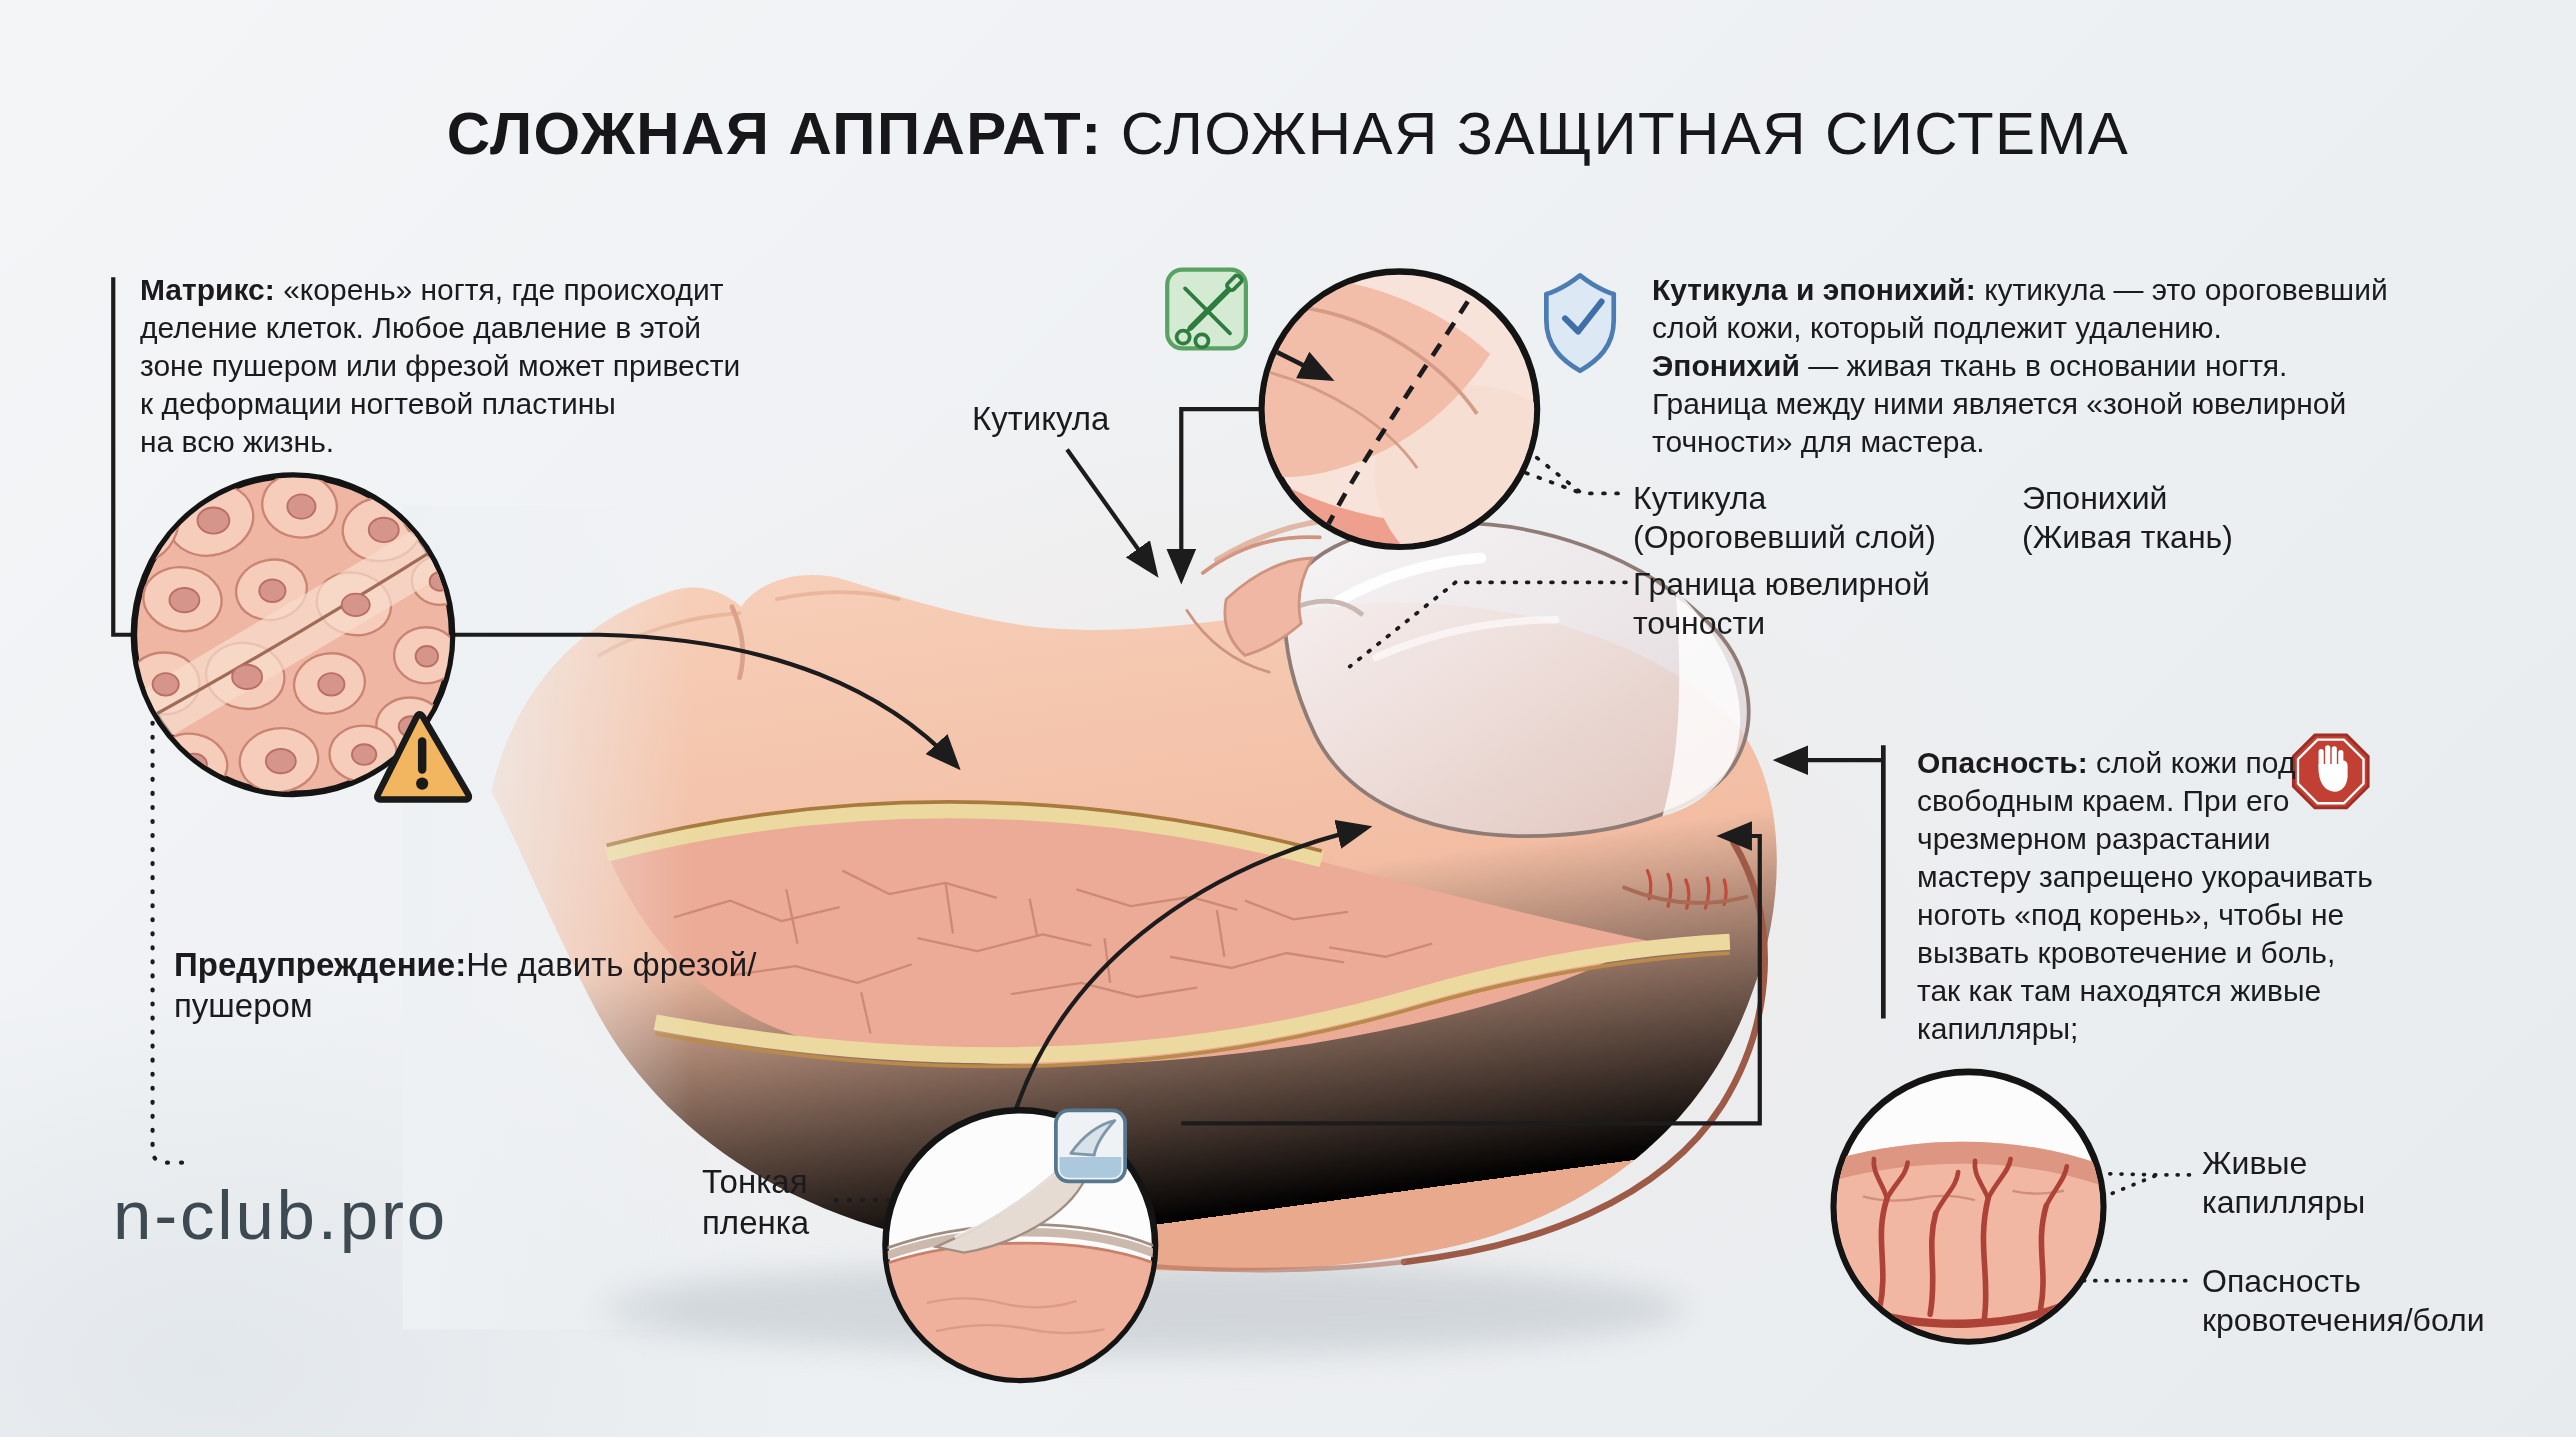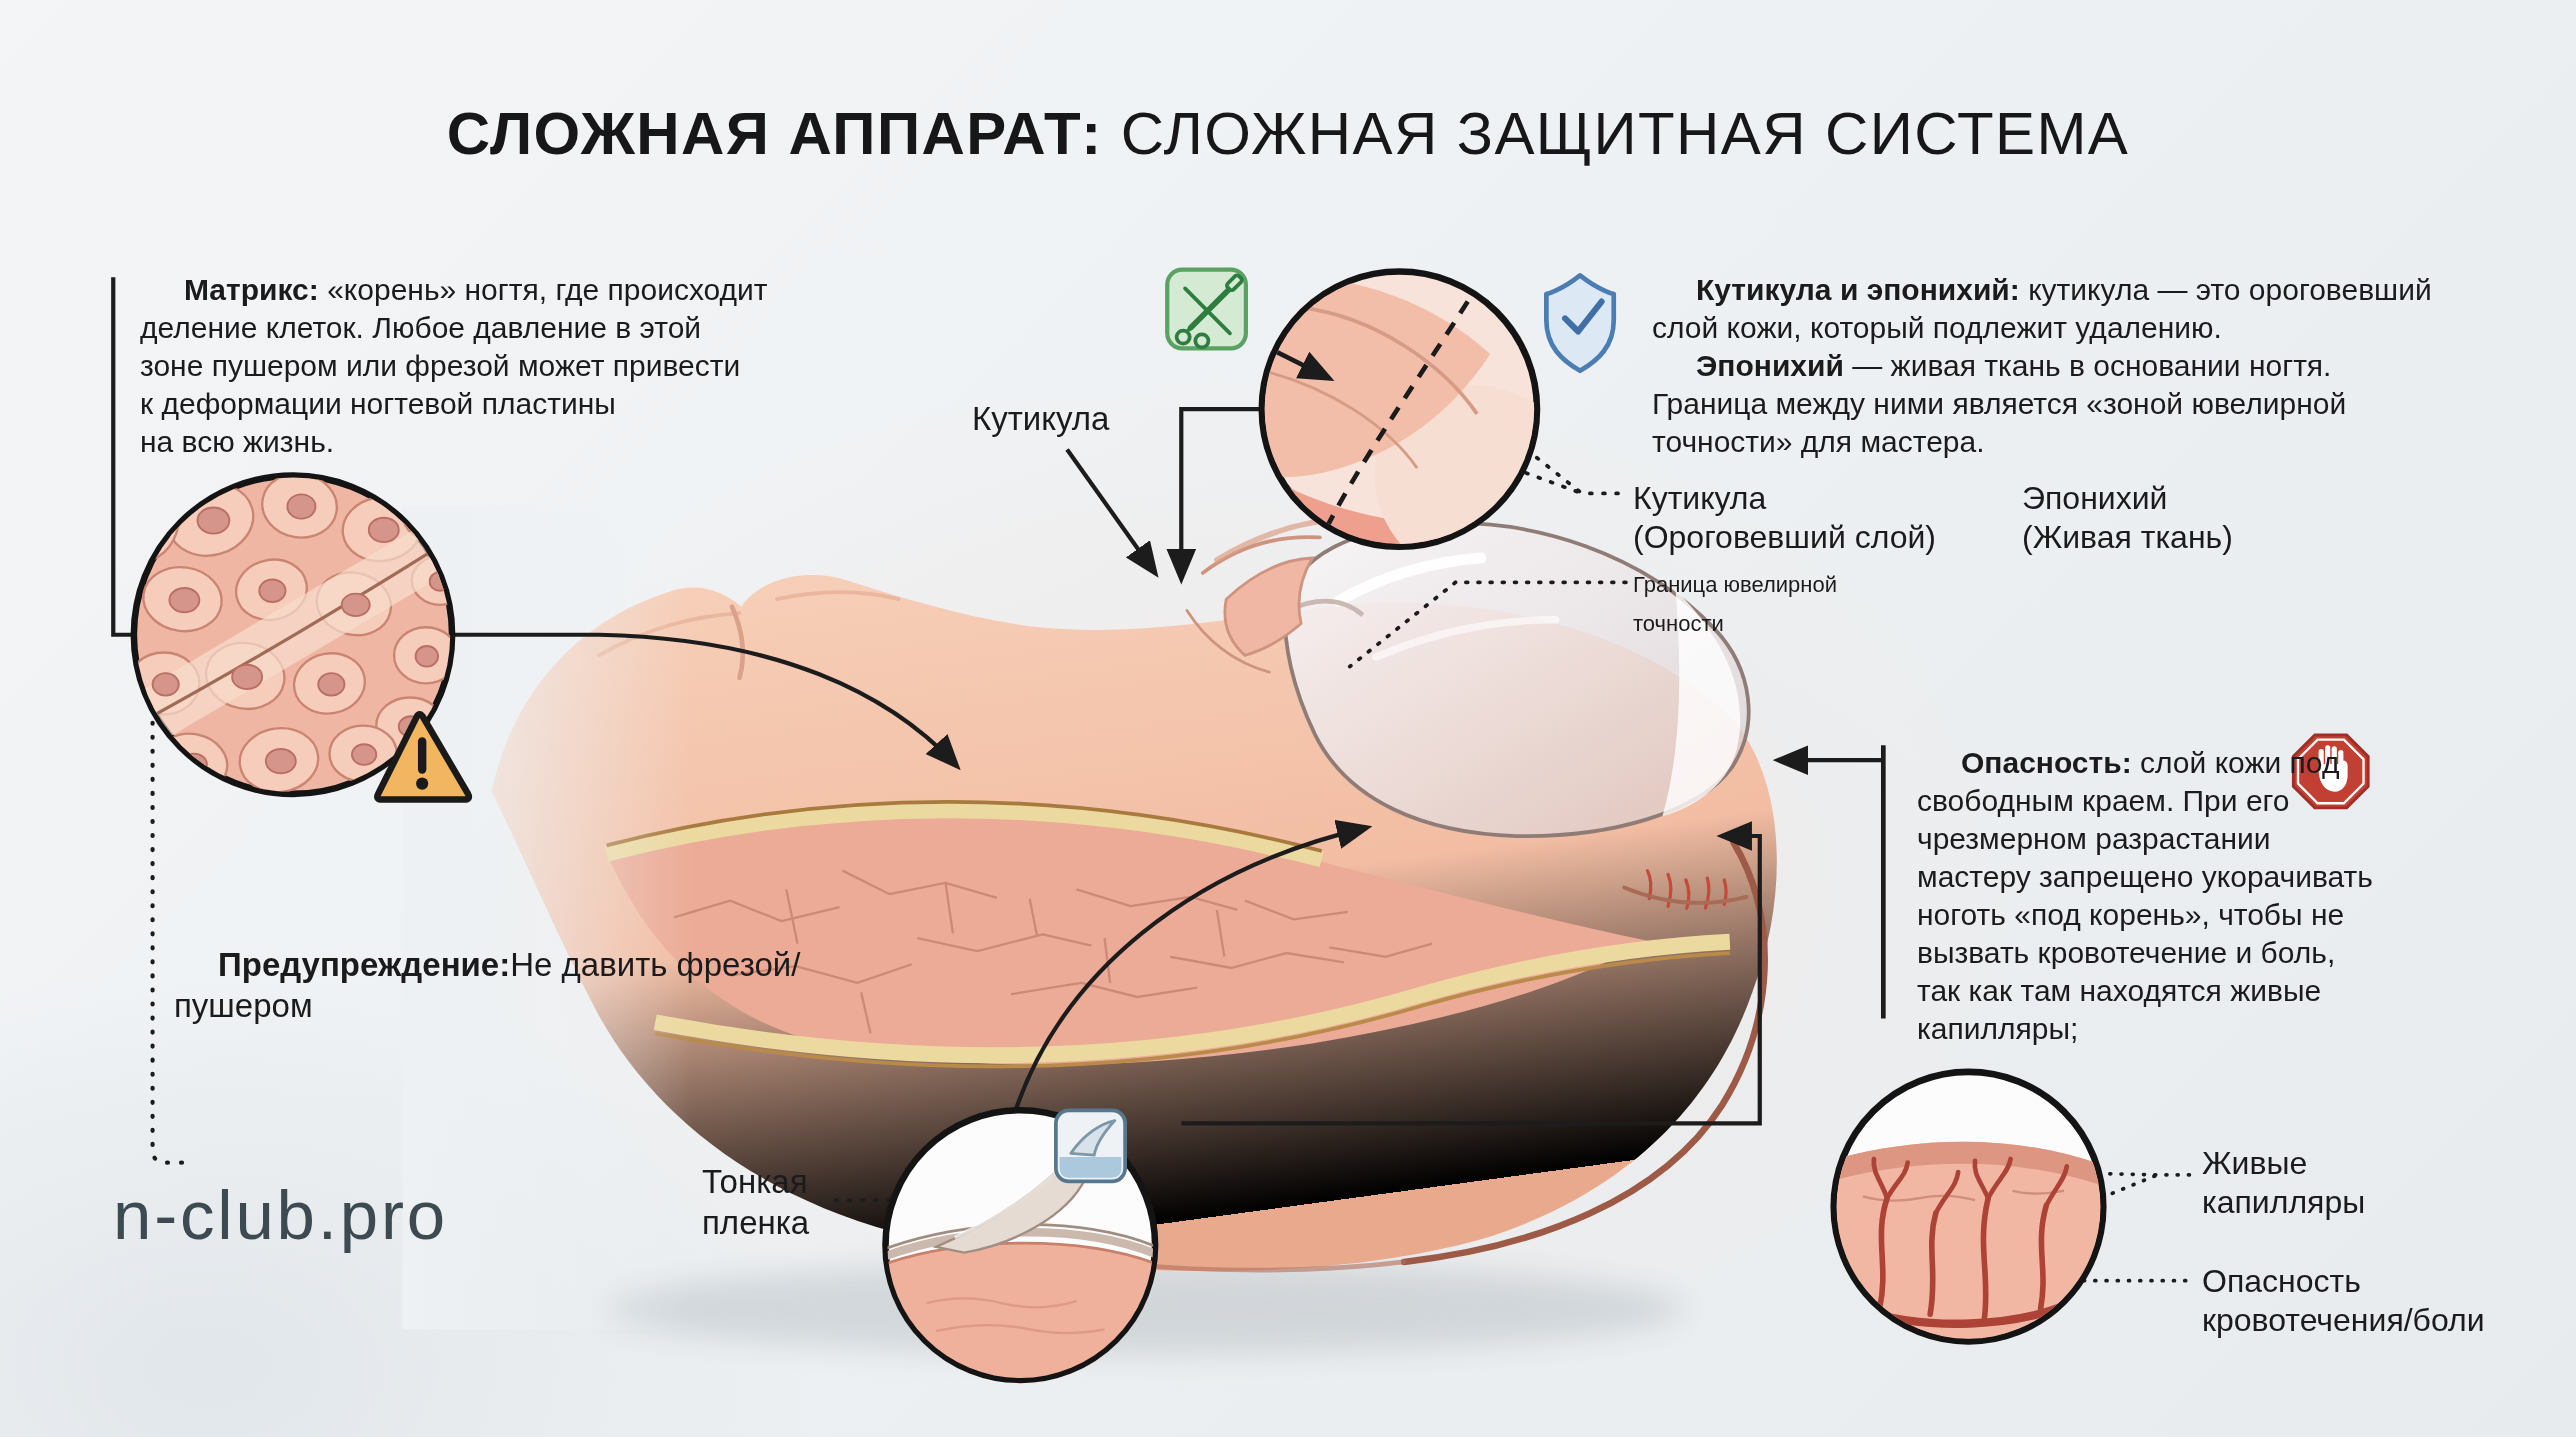--- a/index.html
+++ b/index.html
@@ -6,21 +6,21 @@
   #canvas{
     position:relative;width:2576px;height:1438px;overflow:hidden;
     font-family:"Liberation Sans",sans-serif;color:#1b1b1d;
     background:
       radial-gradient(1310px 842px at 48% 62%, rgba(246,208,190,0.22) 0%, rgba(246,208,190,0) 62%),
       radial-gradient(1030px 655px at 8% 95%, rgba(215,222,228,0.55) 0%, rgba(215,222,228,0) 60%),
       linear-gradient(135deg,#f3f5f7 0%,#edf0f2 55%,#e8ebee 100%);
   }
   svg{position:absolute;left:0;top:0;}
   .tb{position:absolute;white-space:pre-line;font-size:30px;line-height:38px;width:max-content;color:#1b1b1d;}
-  .tb b{font-weight:700;margin-left:44px;}
+  .tb b{font-weight:700;}
   .lbl{font-size:33px;line-height:41px;}
   .title{
     position:absolute;top:99px;left:0;width:100%;text-align:center;
     font-size:60px;letter-spacing:1.4px;color:#17171a;white-space:nowrap;
   }
   .title .tbold{font-weight:700;}
   .title .treg{font-weight:400;}
   .watermark{
     position:absolute;left:97px;top:1176px;font-size:69px;letter-spacing:2.8px;
     color:#3d4a52;font-weight:400;margin-left:16px;
@@ -303,21 +303,21 @@
 </span><b>Эпонихий</b><span> — живая ткань в основании ногтя.
 Граница между ними является «зоной ювелирной
 точности» для мастера.</span></div>
 
 <div class="tb" style="left:1633px;top:479px;font-size:32px;line-height:39px;">Кутикула
 (Ороговевший слой)</div>
 
 <div class="tb" style="left:2022px;top:479px;font-size:32px;line-height:39px;">Эпонихий
 (Живая ткань)</div>
 
-<div class="tb" style="left:1633px;top:565px;font-size:22px;line-height:39px;">Граница ювелирной
+<div class="tb" style="left:1633px;top:565px;font-size:32px;line-height:39px;">Граница ювелирной
 точности</div>
 
 <div class="tb" style="left:1917px;top:744px;"><b>Опасность:</b><span> слой кожи под
 свободным краем. При его
 чрезмерном разрастании
 мастеру запрещено укорачивать
 ноготь «под корень», чтобы не
 вызвать кровотечение и боль,
 так как там находятся живые
 капилляры;</span></div>

